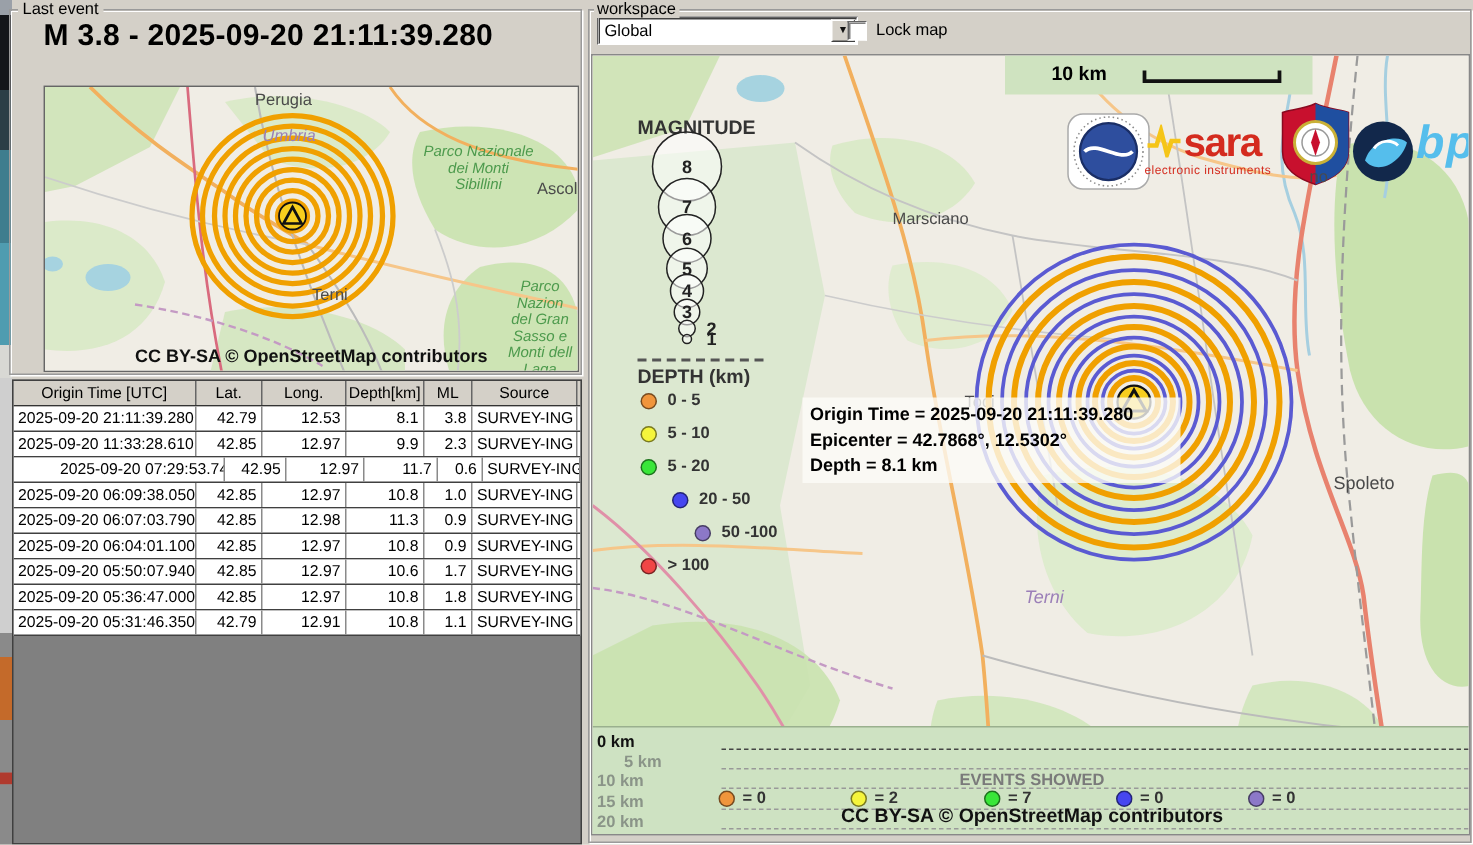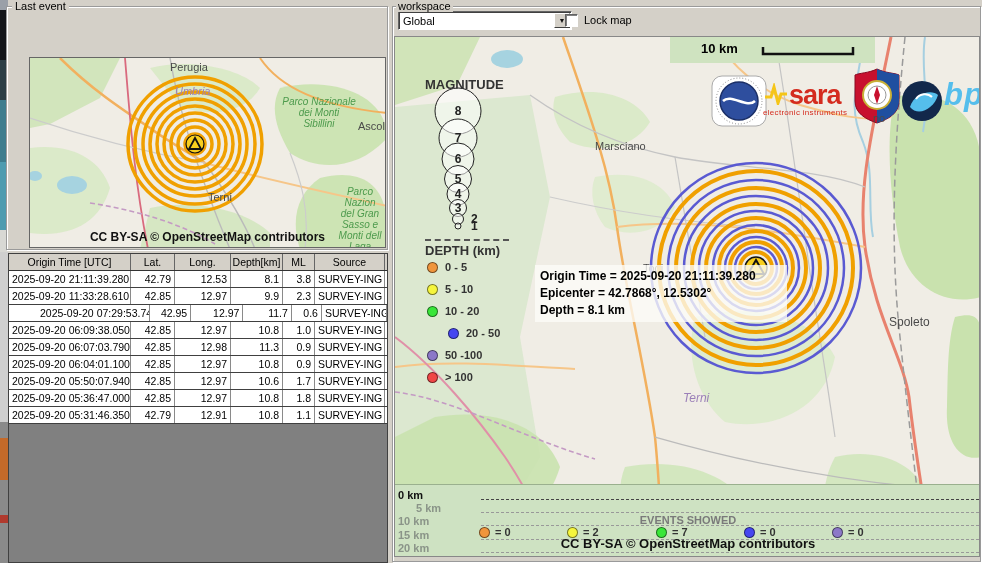--- a/index.html
+++ b/index.html
@@ -91,20 +91,21 @@
       <div class="seg" style="top: 252px; height: 170px; background: rgb(207, 207, 207);"></div>
       <div class="seg" style="top: 422px; height: 16px; background: rgb(138, 138, 138);"></div>
       <div class="seg" style="top: 438px; height: 42px; background: rgb(196, 106, 42);"></div>
       <div class="seg" style="top: 480px; height: 35px; background: rgb(138, 138, 138);"></div>
       <div class="seg" style="top: 515px; height: 8px; background: rgb(176, 58, 46);"></div>
       <div class="seg" style="top: 523px; height: 40px; background: rgb(138, 138, 138);"></div>
     </div>
 
   <div class="groupbox" id="gb-last">
     <span class="gb-label">Last event</span>
+    <div class="event-title">M 3.8 - 2025-09-20 21:11:39.280</div>
 
     <div class="minimap">
       <svg width="357" height="191">
         <rect width="357" height="191" fill="#F0EDE5"></rect>
         <path d="M0,0 L90,0 L70,40 L20,66 L0,70 Z" fill="#CBE2B2" opacity=".8"></path>
         <path d="M120,10 C160,0 210,10 230,30 C215,55 180,60 150,48 Z" fill="#D6E8C2" opacity=".8"></path>
         <path d="M250,30 C300,18 357,35 357,80 C330,110 290,115 260,95 C245,70 240,48 250,30 Z" fill="#C9E2AE" opacity=".9"></path>
         <path d="M290,120 C330,110 357,125 357,170 L357,191 L270,191 C260,160 268,135 290,120 Z" fill="#C9E2AE" opacity=".9"></path>
         <path d="M0,90 C40,85 70,100 80,130 C70,165 40,180 0,175 Z" fill="#D6E8C2" opacity=".8"></path>
         <path d="M120,150 C170,140 220,155 240,175 L240,191 L110,191 Z" fill="#CFE5BA" opacity=".8"></path>
@@ -308,27 +309,27 @@
           <div class="dl-item" style="top: 18px;">
             <span class="dl-dot" style="background: rgb(240, 149, 60);"></span>
             <span>0 - 5</span>
           </div>
           <div class="dl-item" style="top: 40px;">
             <span class="dl-dot" style="background: rgb(245, 245, 60);"></span>
             <span>5 - 10</span>
           </div>
           <div class="dl-item" style="top: 62px;">
             <span class="dl-dot" style="background: rgb(57, 230, 57);"></span>
-            <span>10 - 20</span>
+            <span>5 - 20</span>
           </div>
           <div class="dl-item" style="top: 84px; margin-left: 21px;">
             <span class="dl-dot" style="background: rgb(70, 70, 240);"></span>
             <span>20 - 50</span>
           </div>
-          <div class="dl-item" style="top: 106px;">
+          <div class="dl-item" style="top: 106px; margin-left: 36px;">
             <span class="dl-dot" style="background: rgb(140, 120, 200);"></span>
             <span>50 -100</span>
           </div>
           <div class="dl-item" style="top: 128px;">
             <span class="dl-dot" style="background: rgb(240, 70, 70);"></span>
             <span>&gt; 100</span>
           </div>
         </div>
     </div>
 

